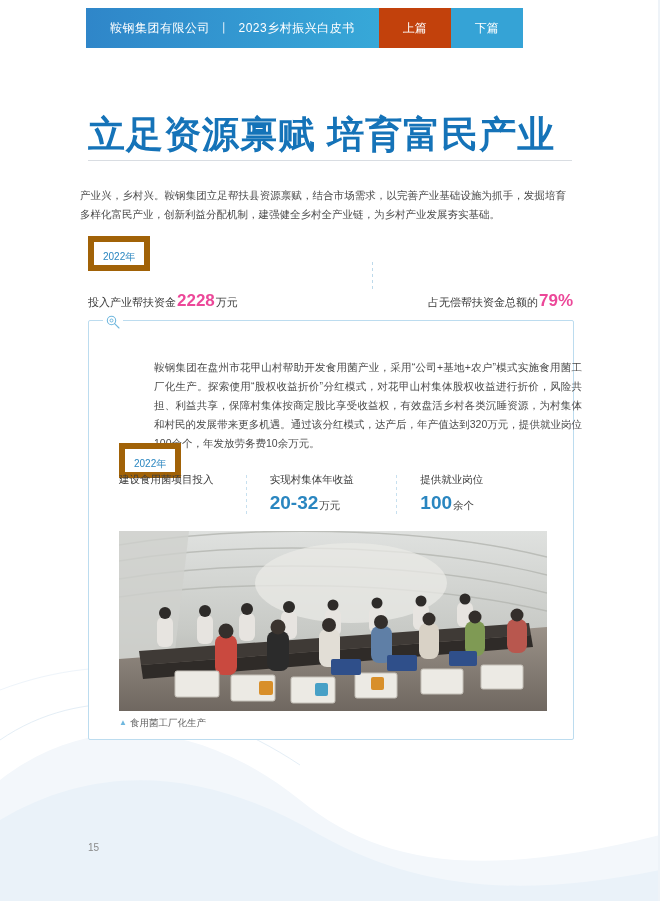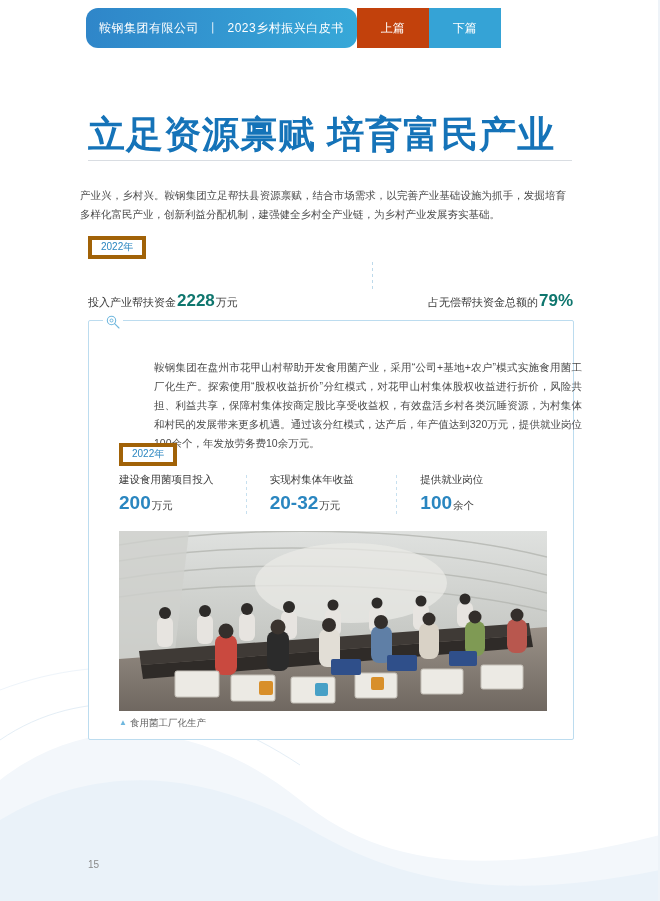--- a/index.html
+++ b/index.html
@@ -30,24 +30,23 @@
     height: 40px;
   }
   .header-title {
     background: #2e9fd4;
     background: linear-gradient(90deg, #2f86c9 0%, #37a8d8 100%);
     color: #ffffff;
     font-size: 12px;
     display: flex;
     align-items: center;
     justify-content: center;
-    padding: 0 13px;
+    padding: 0 24px;
     letter-spacing: .5px;
     white-space: nowrap;
-    border-radius: 12px;
   }
   .header-title .sep {
     display: inline-block;
     margin: 0 8px;
     opacity: .85;
   }
   .header-tab {
     width: 72px;
     display: flex;
     align-items: center;
@@ -88,24 +87,24 @@
     width: 486px;
     font-size: 10.5px;
     line-height: 19px;
     color: #4a4a4a;
     text-align: justify;
   }
 
   
   .year-tag {
     display: inline-block;
-    border: 4px solid #a16207;
+    border: 6px solid #a16207;
     color: #2a86c0;
     font-size: 10px;
-    padding: 2px 9px 3px 9px;
+    padding: 10px 9px 3px 9px;
     line-height: 1;
     background: #ffffff;
   }
 
   .stats-row {
     position: absolute;
     top: 236px; left: 88px;
     width: 486px;
   }
   .stats-line {
@@ -116,21 +115,21 @@
     justify-content: space-between;
     align-items: baseline;
   }
   .stat-text {
     font-size: 11px;
     color: #3c3c3c;
     white-space: nowrap;
   }
   .stat-num {
     font-size: 17px;
-    color: #0f766e;
+    color: #ec4899;
     font-weight: bold;
     margin: 0 1px;
   }
   .divider-dots {
     position: absolute;
     top: 262px; left: 372px;
     width: 1px; height: 28px;
     background: repeating-linear-gradient(to bottom, #bdd9ea 0 3px, transparent 3px 6px);
   }
 
@@ -239,21 +238,21 @@
     display: inline-block;
     color: #6fb7de;
     font-size: 8px;
     margin-right: 3px;
     vertical-align: 1px;
   }
 
   
   .page-number {
     position: absolute;
-    bottom: 31px; left: 88px;
+    bottom: 48px; left: 88px;
     font-size: 10px;
     color: #8a8a8a;
   }
   .edge-line {
     position: absolute;
     right: 0; top: 0;
     width: 2px; height: 901px;
     background: #eef3f8;
   }
 </style>
@@ -308,23 +307,20 @@
     </div>
     <div class="card-body">鞍钢集团在盘州市花甲山村帮助开发食用菌产业，采用“公司+基地+农户”模式实施食用菌工厂化生产。探索使用“股权收益折价”分红模式，对花甲山村集体股权收益进行折价，风险共担、利益共享，保障村集体按商定股比享受收益权，有效盘活乡村各类沉睡资源，为村集体和村民的发展带来更多机遇。通过该分红模式，达产后，年产值达到320万元，提供就业岗位100余个，年发放劳务费10余万元。</div>
 
     <div class="card-year">
       <span class="year-tag">2022年</span>
     </div>
 
     <div class="metrics">
       <div class="metric">
         <div class="metric-label">建设食用菌项目投入</div>
-        <div class="metric-value">
-          <span>200</span><span class="metric-unit">万元</span>
-        </div>
       </div>
       <div class="metric">
         <div class="metric-label">实现村集体年收益</div>
         <div class="metric-value">
           <span>20-32</span><span class="metric-unit">万元</span>
         </div>
       </div>
       <div class="metric">
         <div class="metric-label">提供就业岗位</div>
         <div class="metric-value">

